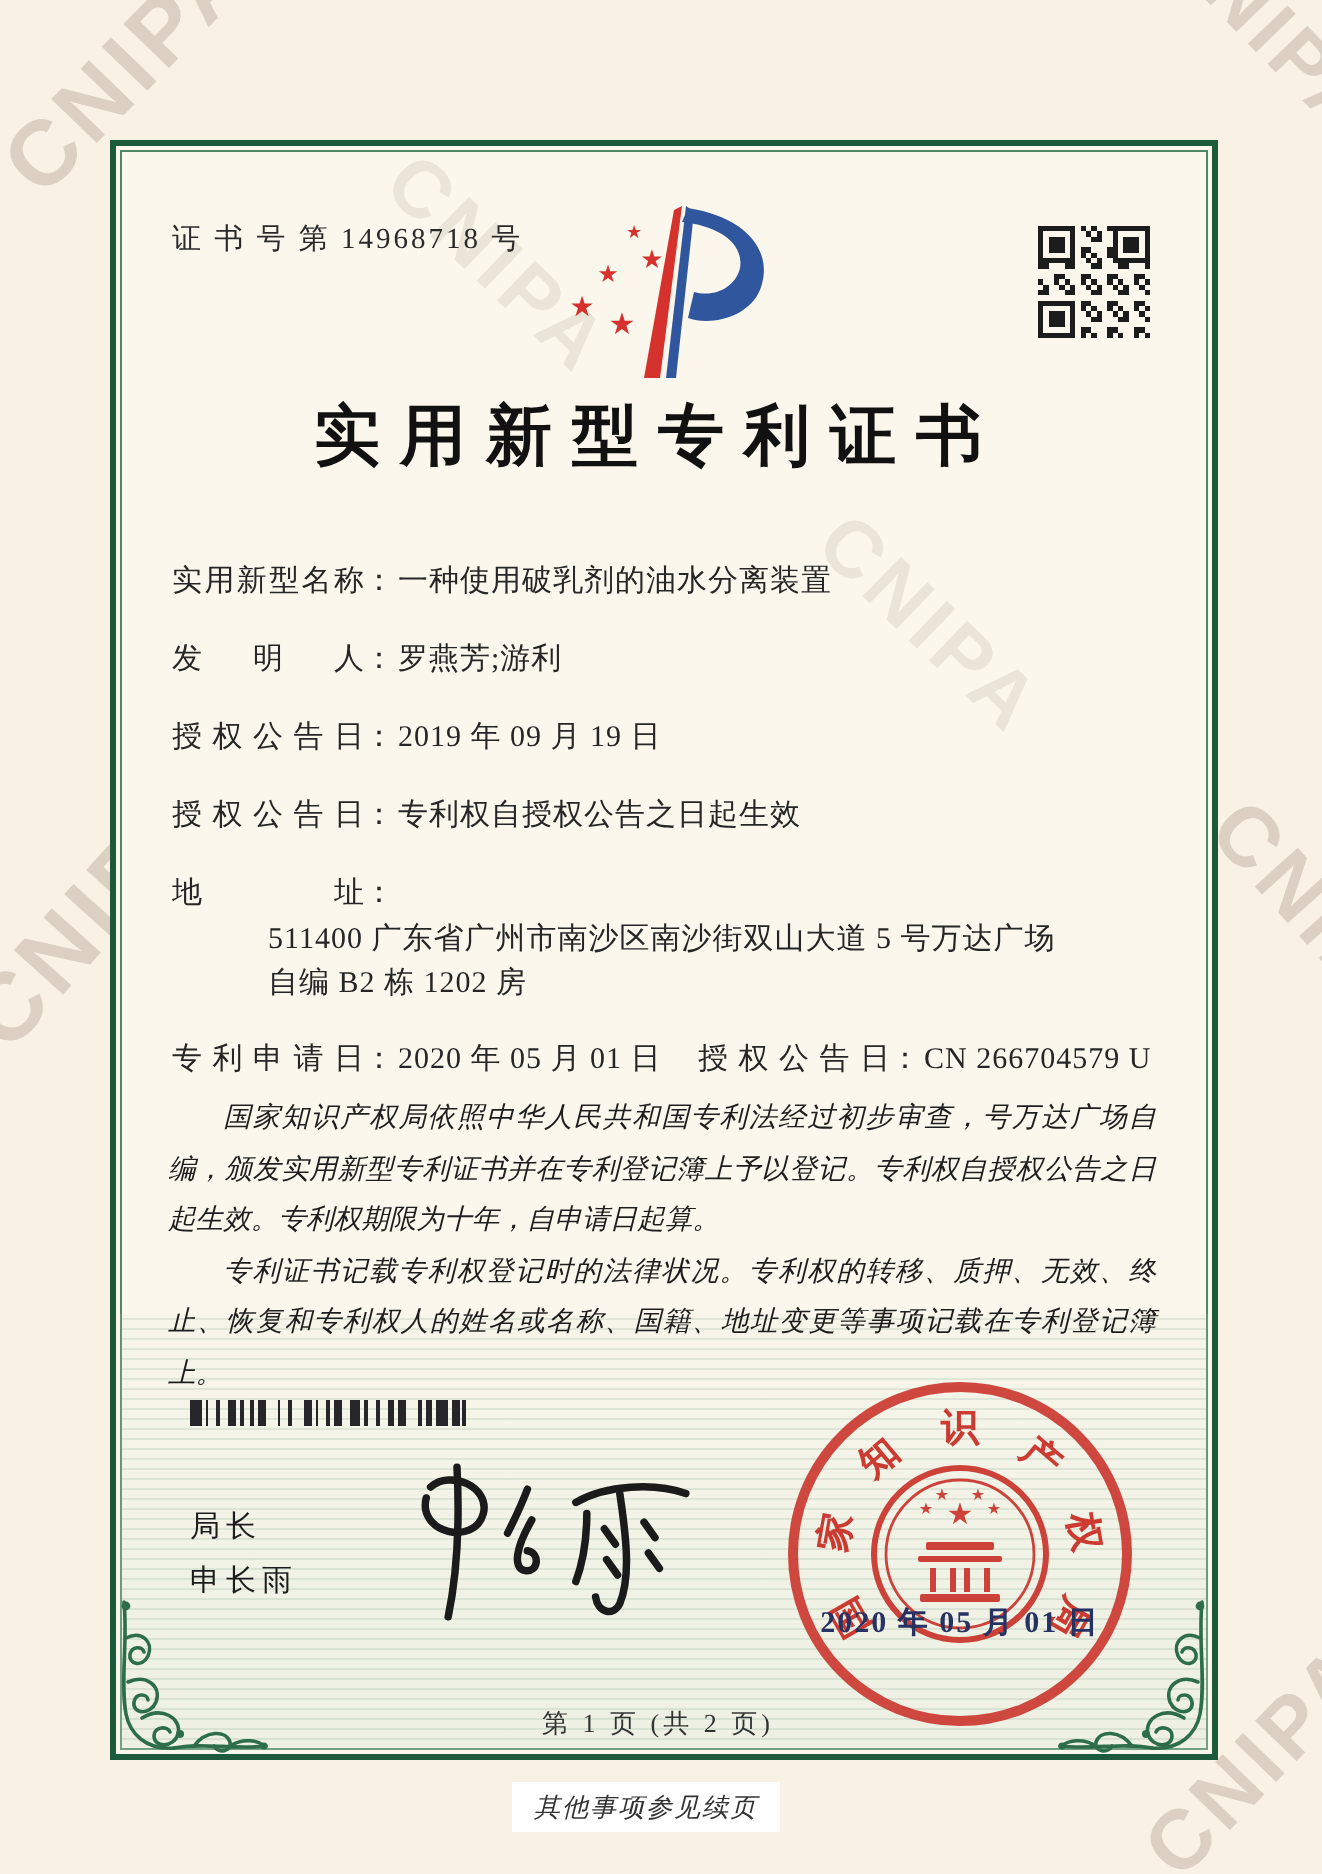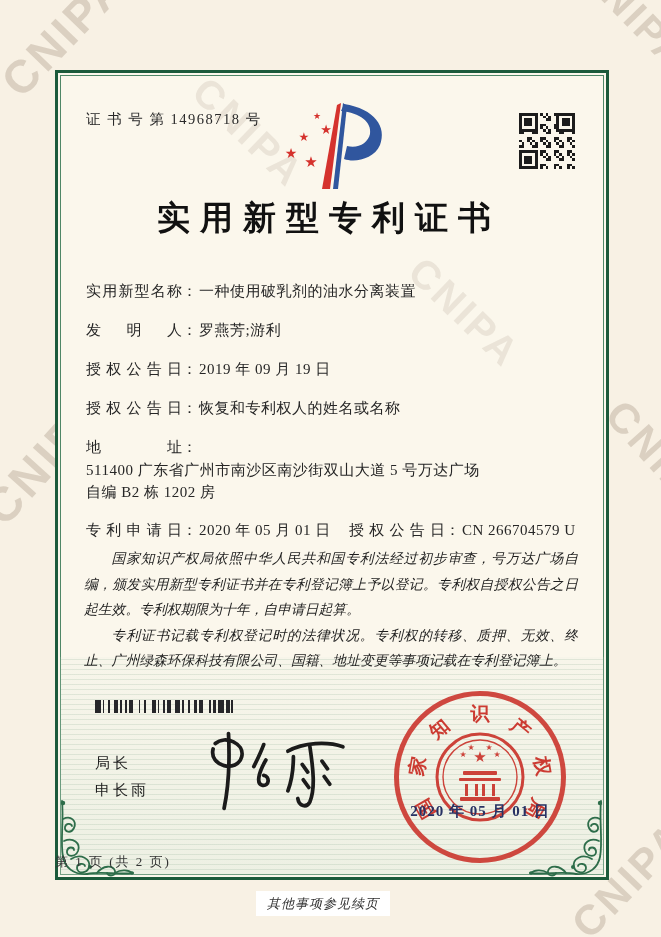--- a/index.html
+++ b/index.html
@@ -41,21 +41,21 @@
     font-size:33px;font-weight:bold;letter-spacing:10px;color:#111;
   }
   .fields{position:absolute;left:86px;top:279px;width:500px;font-size:15px;color:#262626;}
   .frow{margin-bottom:15px;line-height:24px;}
   .flabel{
     display:inline-block;width:96px;vertical-align:top;
     text-align:justify;text-align-last:justify;
   }
   .fcolon{display:inline-block;width:17px;vertical-align:top;}
   .fvalue{display:inline-block;vertical-align:top;letter-spacing:0.5px;max-width:400px;}
-  .fvalue.addr{width:400px;line-height:22px;}
+  .fvalue.addr{width:400px;line-height:22px;margin-left:48px;}
   .fvalue.gdate{width:150px;}
   .legal{
     position:absolute;left:84px;top:546px;width:494px;
     font-size:13.8px;font-style:italic;line-height:1.85;color:#1e1e1e;
     text-align:justify;
   }
   .legal p{margin:0;text-indent:2em;}
   .barcode{
     position:absolute;left:95px;top:700px;width:160px;height:13px;
     display:flex;align-items:stretch;overflow:hidden;
@@ -81,21 +81,21 @@
     display:flex;align-items:center;justify-content:center;
     font-size:19px;font-weight:bold;color:rgba(201,48,40,0.95);
     transform:rotate(var(--a)) translateY(-63px);
   }
   .emblem{position:absolute;left:50%;top:50%;width:96px;height:96px;margin:-48px;opacity:.9;}
   .seal-date{
     position:absolute;left:396px;top:802px;width:168px;text-align:center;z-index:4;
     font-size:15px;font-weight:bold;letter-spacing:1px;color:#273264;
   }
   .pageno{
-    position:absolute;left:55px;top:853px;width:548px;
+    position:absolute;left:55px;top:853px;width:548px;text-align:center;
     font-size:13px;letter-spacing:2px;color:#333;
   }
   .note{
     position:absolute;left:256px;top:891px;width:134px;height:25px;
     background:#ffffff;display:flex;align-items:center;justify-content:center;
     font-size:13px;font-style:italic;letter-spacing:1px;color:#333;z-index:3;
   }
 </style>
 </head>
 <body>
@@ -362,33 +362,33 @@
     <div class="frow">
       <span class="flabel">实用新型名称</span><span class="fcolon">：</span><span class="fvalue">一种使用破乳剂的油水分离装置</span>
     </div>
     <div class="frow">
       <span class="flabel">发明人</span><span class="fcolon">：</span><span class="fvalue">罗燕芳;游利</span>
     </div>
     <div class="frow">
       <span class="flabel">授权公告日</span><span class="fcolon">：</span><span class="fvalue">2019 年 09 月 19 日</span>
     </div>
     <div class="frow">
-      <span class="flabel">授权公告日</span><span class="fcolon">：</span><span class="fvalue">恢复和专利权人的姓名或名称</span>
+      <span class="flabel">授权公告日</span><span class="fcolon">：</span><span class="fvalue">专利权自授权公告之日起生效</span>
     </div>
     <div class="frow">
       <span class="flabel">地址</span><span class="fcolon">：</span><span class="fvalue addr">511400 广东省广州市南沙区南沙街双山大道 5 号万达广场自编 B2 栋 1202 房</span>
     </div>
     <div class="frow">
       <span class="flabel">专利申请日</span><span class="fcolon">：</span><span class="fvalue gdate">2020 年 05 月 01 日</span><span class="flabel">授权公告日</span><span class="fcolon">：</span><span class="fvalue">CN 266704579 U</span>
     </div>
   </div>
 
   <div class="legal">
     <p>国家知识产权局依照中华人民共和国专利法经过初步审查，号万达广场自编，颁发实用新型专利证书并在专利登记簿上予以登记。专利权自授权公告之日起生效。专利权期限为十年，自申请日起算。</p>
-    <p>专利证书记载专利权登记时的法律状况。专利权的转移、质押、无效、终止、广州绿森环保科技有限公司、国籍、地址变更等事项记载在专利登记簿上。</p>
+    <p>专利证书记载专利权登记时的法律状况。专利权的转移、质押、无效、终止、恢复和专利权人的姓名或名称、国籍、地址变更等事项记载在专利登记簿上。</p>
   </div>
 
   <div class="barcode">
       <span class="bk" style="width: 5.7px;"></span>
       <span style="width: 1.9px;"></span>
       <span class="bk" style="width: 1.9px;"></span>
       <span style="width: 3.8px;"></span>
       <span class="bk" style="width: 1.9px;"></span>
       <span style="width: 3.8px;"></span>
       <span class="bk" style="width: 3.8px;"></span>

